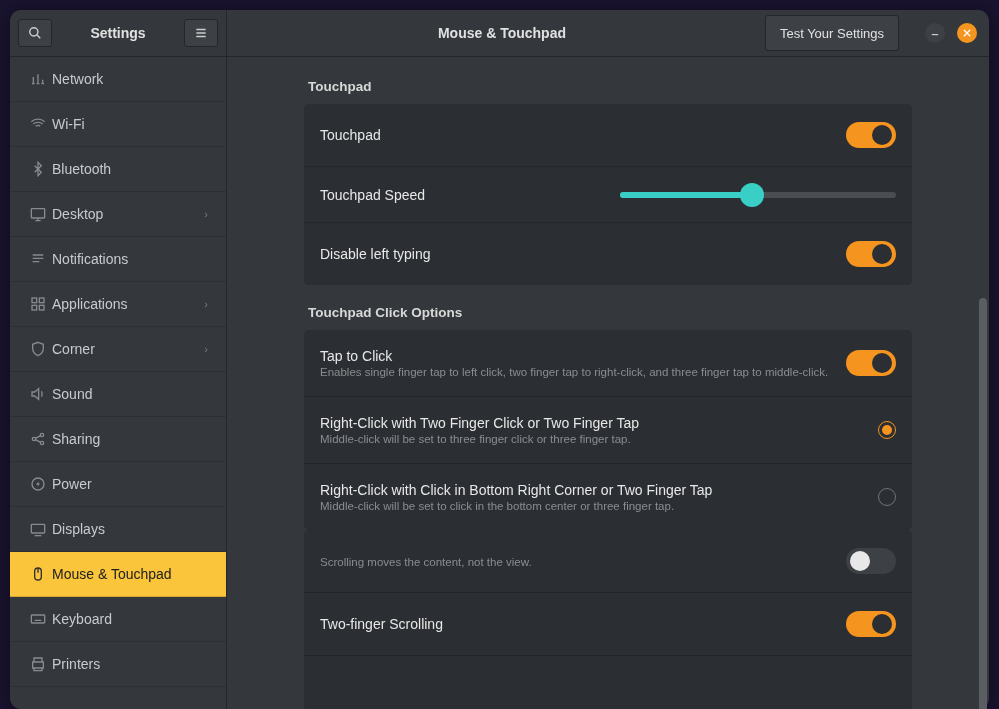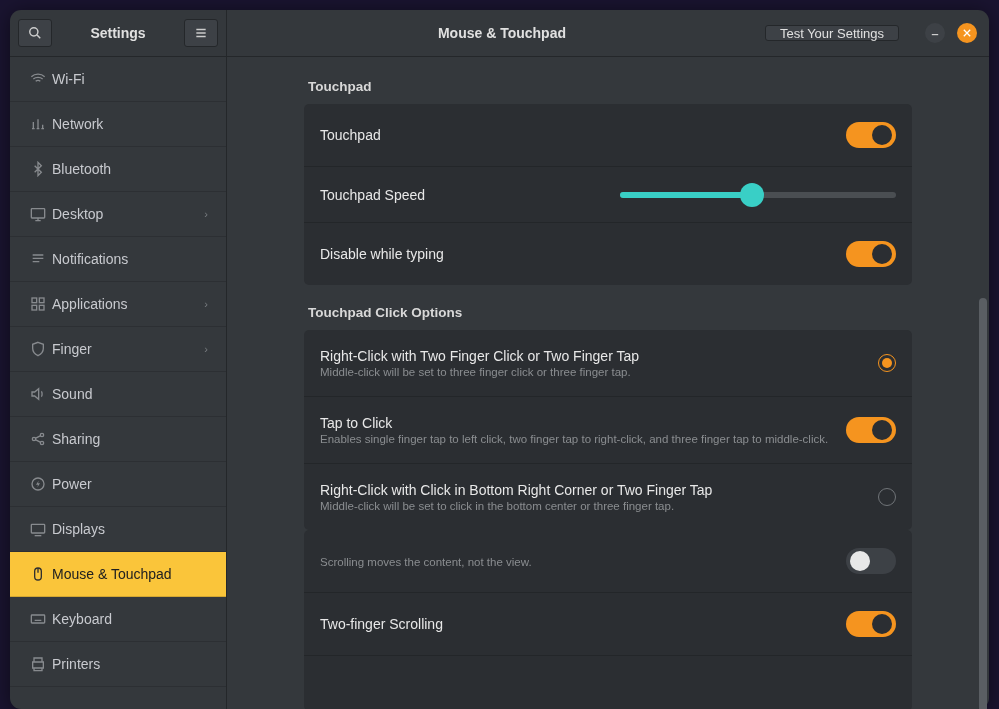--- a/index.html
+++ b/index.html
@@ -4,21 +4,21 @@
   <style>
     *{box-sizing:border-box;margin:0;padding:0;font-family:"Segoe UI",Arial,sans-serif}
     body{width:999px;height:709px;background:#1a1430;overflow:hidden}
     .window{position:absolute;top:10px;left:10px;right:10px;bottom:0;background:#34383c;border-radius:11px;display:flex;flex-direction:column;box-shadow:0 2px 20px rgba(0,0,0,.5)}
     .header{height:47px;display:flex;align-items:center;border-bottom:1px solid #24272a}
     .header-left{width:217px;display:flex;align-items:center;border-right:1px solid #24272a;height:100%;padding:0 8px}
     .icon-btn{width:34px;height:28px;background:#3d4146;border:1px solid #24272a;border-radius:3px;display:flex;align-items:center;justify-content:center;cursor:pointer;color:#ccc}
     .sidebar-title{flex:1;text-align:center;color:#e0e0e0;font-size:14px;font-weight:600}
     .header-right{flex:1;display:flex;align-items:center;padding:0 12px}
     .page-title{flex:1;text-align:center;color:#e0e0e0;font-size:14px;font-weight:600}
-    .test-btn{height:16px;padding:0 14px;background:#3d4146;border:1px solid #24272a;border-radius:3px;color:#e0e0e0;font-size:13px;cursor:pointer;margin-right:14px}
+    .test-btn{height:36px;padding:0 14px;background:#3d4146;border:1px solid #24272a;border-radius:3px;color:#e0e0e0;font-size:13px;cursor:pointer;margin-right:14px}
     .win-btn{width:20px;height:20px;border-radius:50%;background:#3d4146;display:flex;align-items:center;justify-content:center;cursor:pointer;margin-left:12px;font-size:10px;color:#ccc}
     .close-btn{background:#f5941f;color:#fff}
     .body{flex:1;display:flex;overflow:hidden}
     .sidebar{width:217px;border-right:1px solid #24272a;overflow:auto;padding:0}
     .s-item{height:45px;display:flex;align-items:center;padding:0 18px 0 14px;color:#c8cacf;font-size:14px;cursor:pointer;border-bottom:1px solid rgba(0,0,0,.15)}
     .s-item .s-ico{width:28px;display:flex;align-items:center;justify-content:center;color:#878a8e}
     .s-item .s-lab{flex:1}
     .s-item .chev{font-size:11px;color:#787c80}
     .s-item.active{background:#fac53a;color:#202020}
     .s-item.active .s-ico{color:#303030}
@@ -79,32 +79,32 @@
           </svg>
       </div>
     </div>
   </div>
 
   <div class="body">
     <div class="sidebar" id="sidebar">
         <div class="s-item">
           <span class="s-ico">
             <svg width="16" height="16" viewBox="0 0 24 24">
+              <path d="M3 19h4M10 19h4M17 19h4M5 19V9M12 19V5M19 19v-6" stroke="currentColor" fill="none" stroke-width="2"></path>
+            </svg>
+          </span>
+          <span class="s-lab">Network</span>
+        </div>
+        <div class="s-item">
+          <span class="s-ico">
+            <svg width="16" height="16" viewBox="0 0 24 24">
               <path d="M2 8.5c5.5-5 14.5-5 20 0M5 12c3.8-3.3 10.2-3.3 14 0M8.5 15.5c2-1.6 5-1.6 7 0M12 19h.01" stroke="currentColor" fill="none" stroke-width="2"></path>
             </svg>
           </span>
           <span class="s-lab">Wi-Fi</span>
-        </div>
-        <div class="s-item">
-          <span class="s-ico">
-            <svg width="16" height="16" viewBox="0 0 24 24">
-              <path d="M3 19h4M10 19h4M17 19h4M5 19V9M12 19V5M19 19v-6" stroke="currentColor" fill="none" stroke-width="2"></path>
-            </svg>
-          </span>
-          <span class="s-lab">Network</span>
         </div>
         <div class="s-item">
           <span class="s-ico">
             <svg width="16" height="16" viewBox="0 0 24 24">
               <path d="M7 7l10 10-5 5V2l5 5L7 17" stroke="currentColor" fill="none" stroke-width="2"></path>
             </svg>
           </span>
           <span class="s-lab">Bluetooth</span>
         </div>
         <div class="s-item">
@@ -136,21 +136,21 @@
           </span>
           <span class="s-lab">Applications</span>
           <span class="chev">›</span>
         </div>
         <div class="s-item">
           <span class="s-ico">
             <svg width="16" height="16" viewBox="0 0 24 24">
               <path d="M12 2l8 3v6c0 5-3.5 9-8 11-4.5-2-8-6-8-11V5z" fill="none" stroke="currentColor" stroke-width="2"></path>
             </svg>
           </span>
-          <span class="s-lab">Finger</span>
+          <span class="s-lab">Corner</span>
           <span class="chev">›</span>
         </div>
         <div class="s-item">
           <span class="s-ico">
             <svg width="16" height="16" viewBox="0 0 24 24">
               <path d="M3 9v6h4l6 5V4L7 9z" fill="none" stroke="currentColor" stroke-width="2"></path>
               <path d="M17 8c1.5 1 1.5 7 0 8" stroke="currentColor" fill="none" stroke-width="2"></path>
             </svg>
           </span>
           <span class="s-lab">Sound</span>
@@ -229,46 +229,46 @@
             <div class="row-text">
                 <div class="row-label">Touchpad Speed</div>
               </div>
             <div class="slider-wrap">
               <div class="slider-fill" style="width: 48%;"></div>
               <div class="slider-knob" style="left: 48%;"></div>
             </div>
           </div>
           <div class="row">
             <div class="row-text">
-                <div class="row-label">Disable while typing</div>
+                <div class="row-label">Disable left typing</div>
               </div>
             <div class="toggle on">
                 <div class="knob"></div>
               </div>
           </div>
         </div>
 
         <div class="sec-title">Touchpad Click Options</div>
         <div class="panel">
           <div class="row">
             <div class="row-text">
+              <div class="row-label">Tap to Click</div>
+              <div class="row-desc">Enables single finger tap to left click, two finger tap to right-click, and three finger tap to middle-click.</div>
+            </div>
+            <div class="toggle on">
+                <div class="knob"></div>
+              </div>
+          </div>
+          <div class="row">
+            <div class="row-text">
               <div class="row-label">Right-Click with Two Finger Click or Two Finger Tap</div>
               <div class="row-desc">Middle-click will be set to three finger click or three finger tap.</div>
             </div>
             <div class="radio on">
                 <div class="dot"></div>
-              </div>
-          </div>
-          <div class="row">
-            <div class="row-text">
-              <div class="row-label">Tap to Click</div>
-              <div class="row-desc">Enables single finger tap to left click, two finger tap to right-click, and three finger tap to middle-click.</div>
-            </div>
-            <div class="toggle on">
-                <div class="knob"></div>
               </div>
           </div>
           <div class="row">
             <div class="row-text">
               <div class="row-label">Right-Click with Click in Bottom Right Corner or Two Finger Tap</div>
               <div class="row-desc">Middle-click will be set to click in the bottom center or three finger tap.</div>
             </div>
             <div class="radio">
                 <div class="dot"></div>
               </div>

